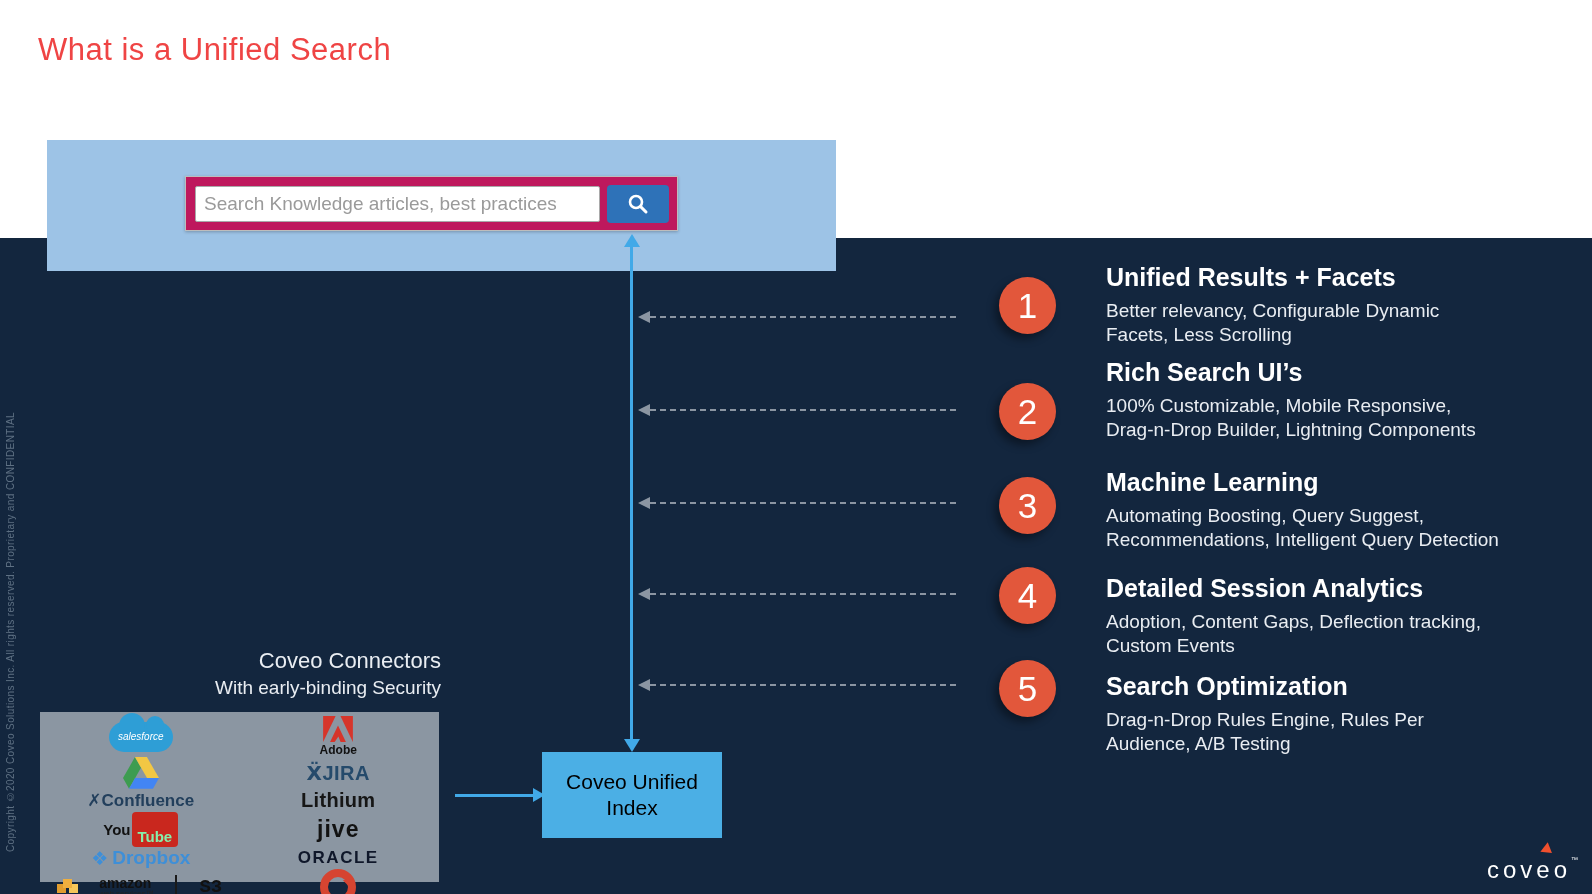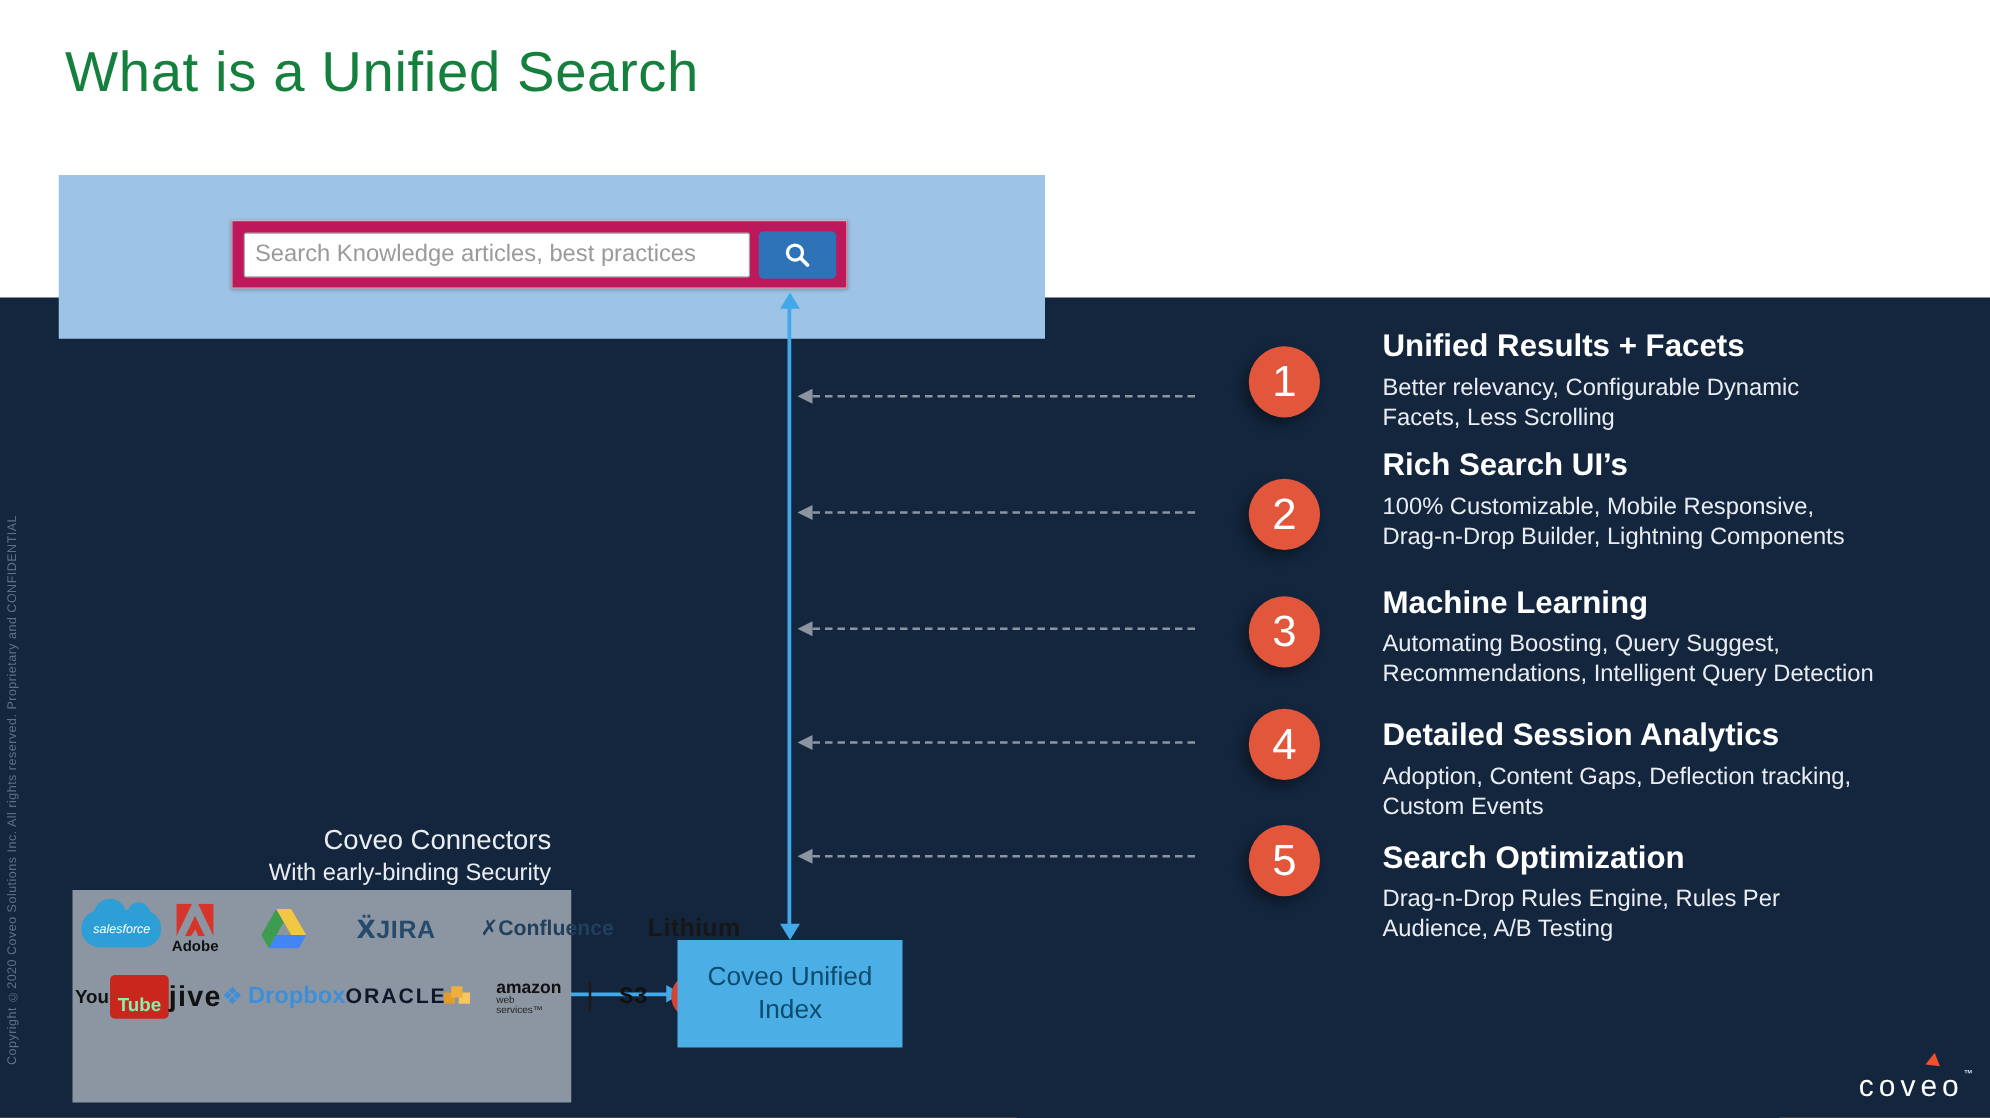--- a/index.html
+++ b/index.html
@@ -5,22 +5,22 @@
   html,body{margin:0;padding:0;background:#000;}
   .stage{
     position:relative;width:1592px;height:894px;overflow:hidden;
     font-family:"Liberation Sans",sans-serif;background:#ffffff;
   }
   
   .navy-bg{position:absolute;left:0;top:238px;width:1592px;height:656px;background:#13263E;}
   .blue-panel{position:absolute;left:47px;top:140px;width:789px;height:131px;background:#9DC3E6;}
   
   .slide-title{
-    position:absolute;left:52px;top:32px;font-size:45px;font-weight:300;
-    color:#15803d;letter-spacing:.5px;
+    position:absolute;left:38px;top:32px;font-size:31px;font-weight:300;
+    color:#ef4444;letter-spacing:.5px;
   }
   
   .search-frame{
     position:absolute;left:185px;top:176px;width:493px;height:55px;
     background:#be185d;border:1px solid #BDBDBD;box-shadow:0 1px 3px rgba(0,0,0,.25);
     box-sizing:border-box;
   }
   .search-input{
     position:absolute;left:9px;top:9px;width:405px;height:36px;
     border:1px solid #A9A9A9;border-radius:2px;font-size:19px;color:#444;
@@ -52,26 +52,26 @@
     background:#E2573B;color:#fff;font-size:35px;font-weight:300;
     display:flex;align-items:center;justify-content:center;
     box-shadow:-4px 5px 9px rgba(0,0,0,.4);
   }
   .fc1{top:277px}.fc2{top:383px}.fc3{top:477px}.fc4{top:567px}.fc5{top:660px}
   .ftext{position:absolute;left:1106px;width:430px;color:#fff;}
   .ft1{top:263px}.ft2{top:358px}.ft3{top:468px}.ft4{top:574px}.ft5{top:672px}
   .ftitle{font-size:25px;font-weight:bold;color:#FFFFFF;margin-bottom:7px;}
   .fdesc{font-size:19px;line-height:23.5px;color:#E9EDF2;white-space:pre-line;}
   
-  .conn-label{position:absolute;left:41px;top:646px;width:400px;text-align:right;color:#E9EDF2;margin-top:11px;}
+  .conn-label{position:absolute;left:41px;top:646px;width:400px;text-align:right;color:#E9EDF2;}
   .conn-title{font-size:22px;line-height:29px;}
   .conn-sub{font-size:19px;line-height:25px;}
   .conn-box{
-    position:absolute;left:58px;top:712px;width:399px;height:170px;background:#8B96A2;
-    display:grid;grid-template-columns:repeat(6,1fr);grid-template-rows:repeat(3,1fr);
+    position:absolute;left:40px;top:712px;width:399px;height:170px;background:#8B96A2;
+    display:grid;grid-template-columns:repeat(2,1fr);grid-template-rows:repeat(3,1fr);
     align-items:center;justify-items:center;padding:4px 2px;box-sizing:border-box;
   }
   .logo-cell{display:flex;align-items:center;justify-content:center;}
   .glyph{font-family:"DejaVu Sans",sans-serif;}
   
   .sf-cloud{position:relative;width:64px;height:30px;background:#2E9ED6;border-radius:16px;
     display:flex;align-items:center;justify-content:center;}
   .sf-cloud::before{content:"";position:absolute;left:10px;top:-9px;width:26px;height:26px;
     border-radius:50%;background:#2E9ED6;}
   .sf-cloud::after{content:"";position:absolute;right:9px;top:-6px;width:18px;height:18px;
@@ -105,21 +105,21 @@
   .aws-sub{font-size:8px;color:#222;}
   .aws-div{width:2px;height:24px;background:#1a1a1a;}
   .aws-s3{font-size:19px;font-weight:800;color:#111;font-family:Liberation Mono, monospace;}
   
   .red-ring{width:20px;height:20px;border:8px solid #D64431;border-radius:50%;position:relative;}
   .red-ring::after{content:"";position:absolute;right:-4px;top:-2px;width:0;height:0;
     border-left:7px solid transparent;border-bottom:9px solid #D64431;transform:rotate(45deg);}
   
   .index-box{
     position:absolute;left:542px;top:752px;width:180px;height:86px;background:#4BAFE5;
-    color:#0c4a6e;font-size:21px;line-height:26px;text-align:center;
+    color:#000000;font-size:21px;line-height:26px;text-align:center;
     display:flex;align-items:center;justify-content:center;white-space:pre-line;
   }
   
   .coveo-logo{position:absolute;left:1487px;top:856px;color:#fff;font-size:24px;
     letter-spacing:4px;font-weight:500;}
   .coveo-tm{font-size:7px;vertical-align:top;letter-spacing:0;}
   .coveo-tri{position:absolute;left:56px;top:-12px;width:0;height:0;
     border-top:6px solid transparent;border-bottom:6px solid transparent;
     border-left:10px solid #F0502E;transform:rotate(38deg);}
   .copyright{

